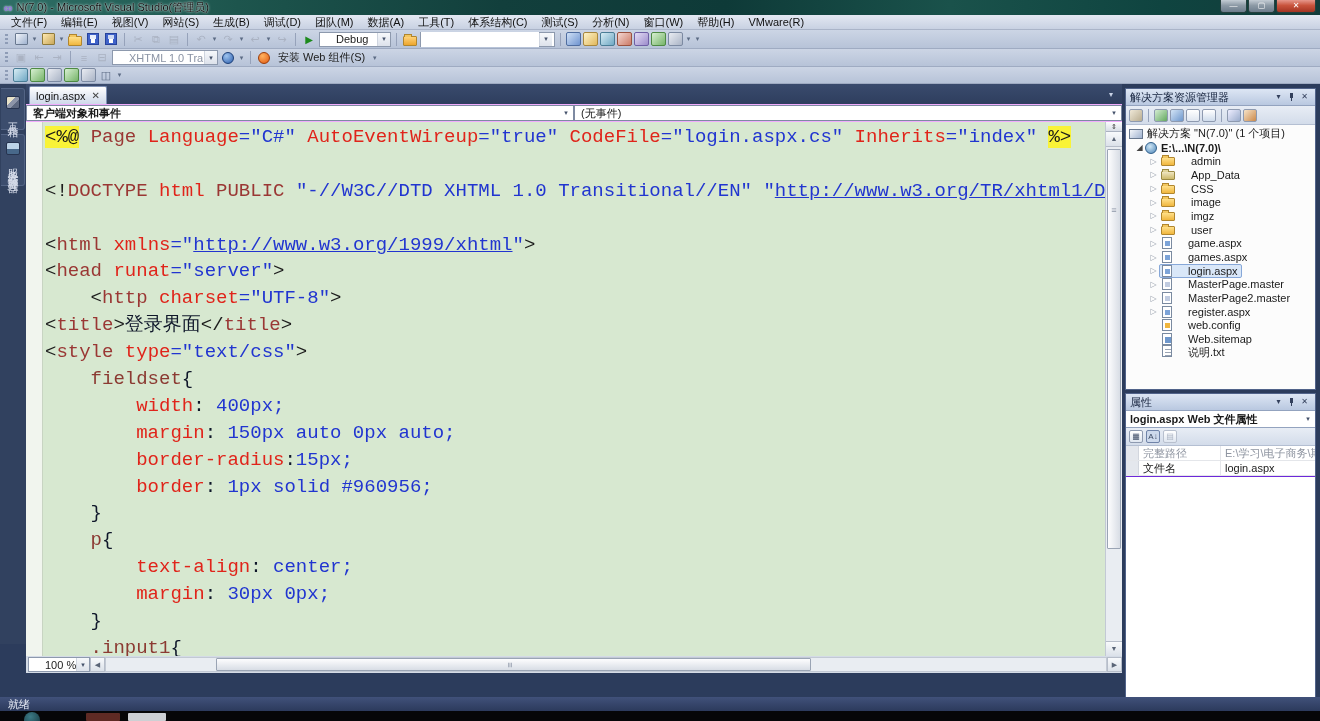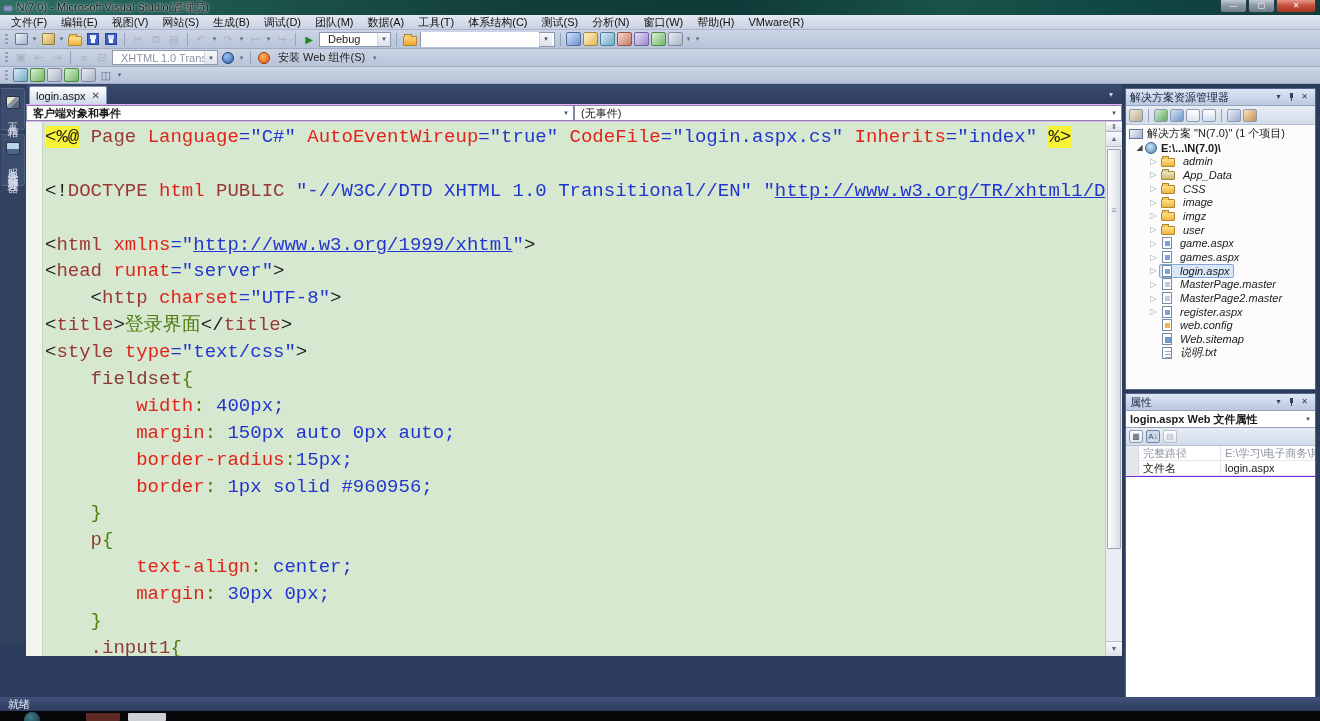--- a/index.html
+++ b/index.html
@@ -40,21 +40,21 @@
   .i-box { width:13px; height:12px; border:1px solid #68788f; background:linear-gradient(135deg,#f2f5fa,#9fb2cf); border-radius:1px; }
   .i-box.b2 { background:linear-gradient(135deg,#ffe9b0,#c9a85a); border-color:#8f7a3a; }
   .i-folder { width:14px; height:10px; margin-top:3px; background:linear-gradient(#ffe08a,#f0b63e); border:1px solid #b1862e; border-radius:1px; position:relative; }
   .i-folder::before { content:""; position:absolute; left:0; top:-3px; width:6px; height:2px; background:#f3c75f; border:1px solid #b1862e; border-bottom:none; }
   .i-save { width:12px; height:12px; background:#3f62c9; border:1px solid #27439b; position:relative; }
   .i-save::before { content:""; position:absolute; left:2px; top:1px; right:2px; height:4px; background:#e8eefb; }
   .i-save::after { content:""; position:absolute; left:3px; bottom:1px; right:3px; height:4px; background:#fff; }
   .i-save.all::before { background:#cdd9f3; }
   .i-play { color:#1d8a1d; font-size:10px; }
   .combo { height:15px; background:#fff; border:1px solid #8d99ad; display:inline-flex; align-items:center; font-size:11px; flex:none; }
-  .combo .cval { padding:0 8px; flex:1; white-space:nowrap; overflow:hidden; }
+  .combo .cval { padding:0 16px; flex:1; white-space:nowrap; overflow:hidden; }
   .combo .carr { width:13px; align-self:stretch; border-left:1px solid #cfd5df; background:linear-gradient(#f6f8fb,#dde2eb);
     font-size:7px; color:#45526b; display:flex; align-items:center; justify-content:center; }
   .mini { width:15px; height:14px; border-radius:2px; border:1px solid transparent; display:inline-block; flex:none; }
   .m1 { background:linear-gradient(135deg,#cfe0f6,#6f94d0); border-color:#4f6da0; }
   .m2 { background:linear-gradient(135deg,#fdf3c9,#e2b85c); border-color:#a8873e; }
   .m3 { background:linear-gradient(135deg,#d8f0d2,#76b469); border-color:#4e8a44; }
   .m4 { background:linear-gradient(135deg,#f3d7d2,#cc7a66); border-color:#9a5240; }
   .m5 { background:linear-gradient(135deg,#e4ddf4,#9c8ccc); border-color:#6f5fa5; }
   .m6 { background:linear-gradient(135deg,#d7ecf4,#6fa8c4); border-color:#4a7d96; }
   .m7 { background:linear-gradient(135deg,#e9ecf2,#aab4c6); border-color:#7c8aa2; }
@@ -92,21 +92,21 @@
   #editor { position:absolute; left:0; top:38px; width:100%; height:534px; background:#d7e8d0; overflow:hidden; }
   #margin-strip { position:absolute; left:0; top:0; width:17px; height:100%; background:#f1f5ee; border-right:1px solid #c8d4c2; }
   #code { position:absolute; left:19px; top:2px; right:17px; bottom:0; overflow:hidden;
     font-family:"Liberation Mono","DejaVu Sans Mono",monospace; font-size:19px; }
   .code-line { white-space:pre; height:26.9px; line-height:26.9px; }
   .cs-h { background:#f9f337; color:#1a1a1a; }
   .cs-t { color:#9a3734; }
   .cs-a { color:#e0241a; }
   .cs-v { color:#2135d0; }
   .cs-u { color:#2135d0; text-decoration:underline; }
-  .cs-k { color:#4d7c0f; }
+  .cs-k { color:#0f172a; }
   .cs-s { color:#8b3a32; }
   .cs-p { color:#e0241a; }
   .cs-cv { color:#2135d0; }
 
   
   #vscroll { position:absolute; right:0; top:0; width:17px; height:100%; background:#e9edf2; border-left:1px solid #c2c9d4; }
   .vs-split { height:10px; background:linear-gradient(#fbfcfd,#d8dee6); border-bottom:1px solid #aab2c0; color:#333; font-size:7px; text-align:center; line-height:9px; }
   .vs-btn { height:15px; background:linear-gradient(#f8fafc,#dbe1e9); border-bottom:1px solid #b6bdc9; color:#5a6577; font-size:7px; text-align:center; line-height:14px; }
   .vs-thumb { position:absolute; left:1px; right:1px; top:27px; height:400px; background:linear-gradient(90deg,#fdfdfe,#d8dde5); border:1px solid #9aa4b4; border-radius:1px; }
   .vs-thumb::after { content:"≡"; position:absolute; left:0; right:0; top:55px; text-align:center; color:#8b95a6; font-size:9px; }
@@ -153,21 +153,21 @@
   .sei.s7 { background:linear-gradient(135deg,#f6e3c8,#cc8a4a); }
 
   #setree { position:absolute; left:0; top:36px; right:0; bottom:0; background:#fcfcfc; overflow:hidden; padding-top:2px; }
   .tree-row { display:flex; align-items:center; height:13.7px; font-size:11px; white-space:nowrap; }
   .tree-row.lvl0 { padding-left:3px; }
   .tree-row.lvl1 { padding-left:8px; }
   .tree-row.lvl2 { padding-left:22px; }
   .expander { width:11px; font-size:8px; color:#9aa2ae; text-align:center; flex:none; }
   .expander.open { color:#444; }
   .expander.none { visibility:hidden; }
-  .row-content { display:flex; align-items:center; gap:8px; padding:0 3px 0 1px; border:1px solid transparent; border-radius:2px;font-style:italic; }
+  .row-content { display:flex; align-items:flex-start; gap:16px; padding:0 3px 0 1px; border:1px solid transparent; border-radius:2px; }
   .row-content.selected { background:#d9e7f8; border-color:#86a7d8; }
   .tree-label { color:#1a1a1a; }
   .tree-label.bold { font-weight:bold; }
   .ti { width:14px; height:12px; position:relative; flex:none; }
   .ti-solution { background:linear-gradient(135deg,#f4f6fa,#9fb2cf); border:1px solid #68788f; height:10px; margin-top:1px; }
   .ti-project { background:radial-gradient(circle at 40% 35%,#cfe6f5,#4e86b8); border:1px solid #31608c; border-radius:50%; width:12px; }
   .ti-folder { background:linear-gradient(#ffe08a,#f0b63e); border:1px solid #b1862e; height:9px; margin-top:2px; border-radius:1px; }
   .ti-folder::before { content:""; position:absolute; left:0; top:-3px; width:5px; height:2px; background:#f3c75f; border:1px solid #b1862e; border-bottom:none; }
   .ti-folder-data { background:linear-gradient(#efe6c2,#cdb96a); border:1px solid #9a8a44; height:9px; margin-top:2px; border-radius:1px; }
   .ti-folder-data::before { content:""; position:absolute; left:0; top:-3px; width:5px; height:2px; background:#e0d49a; border:1px solid #9a8a44; border-bottom:none; }
@@ -390,20 +390,31 @@
             <div class="code-line"><span class="cs-k">    </span><span class="cs-s">.input1</span><span class="cs-k">{</span></div>
           </div>
         <div id="vscroll">
           <div class="vs-split">⇕</div>
           <div class="vs-btn">▲</div>
           <div class="vs-thumb"></div>
           <div class="vs-down">▼</div>
         </div>
       </div>
 
+      <div id="zoombar">
+        <span id="zoom-combo" class="combo">
+          <span class="cval">100 %</span>
+          <span class="carr">▾</span>
+        </span>
+        <span class="h-arrow">◀</span>
+        <div id="htrack">
+          <div id="hthumb"></div>
+        </div>
+        <span class="h-arrow">▶</span>
+      </div>
 
     </div>
 
     <div id="right">
 
       <div id="sepanel" class="panel">
         <div class="panel-title">
           <span class="pt-label">解决方案资源管理器</span>
           <span class="pt-btn">▾</span>
           <span class="pt-btn pin"></span>

